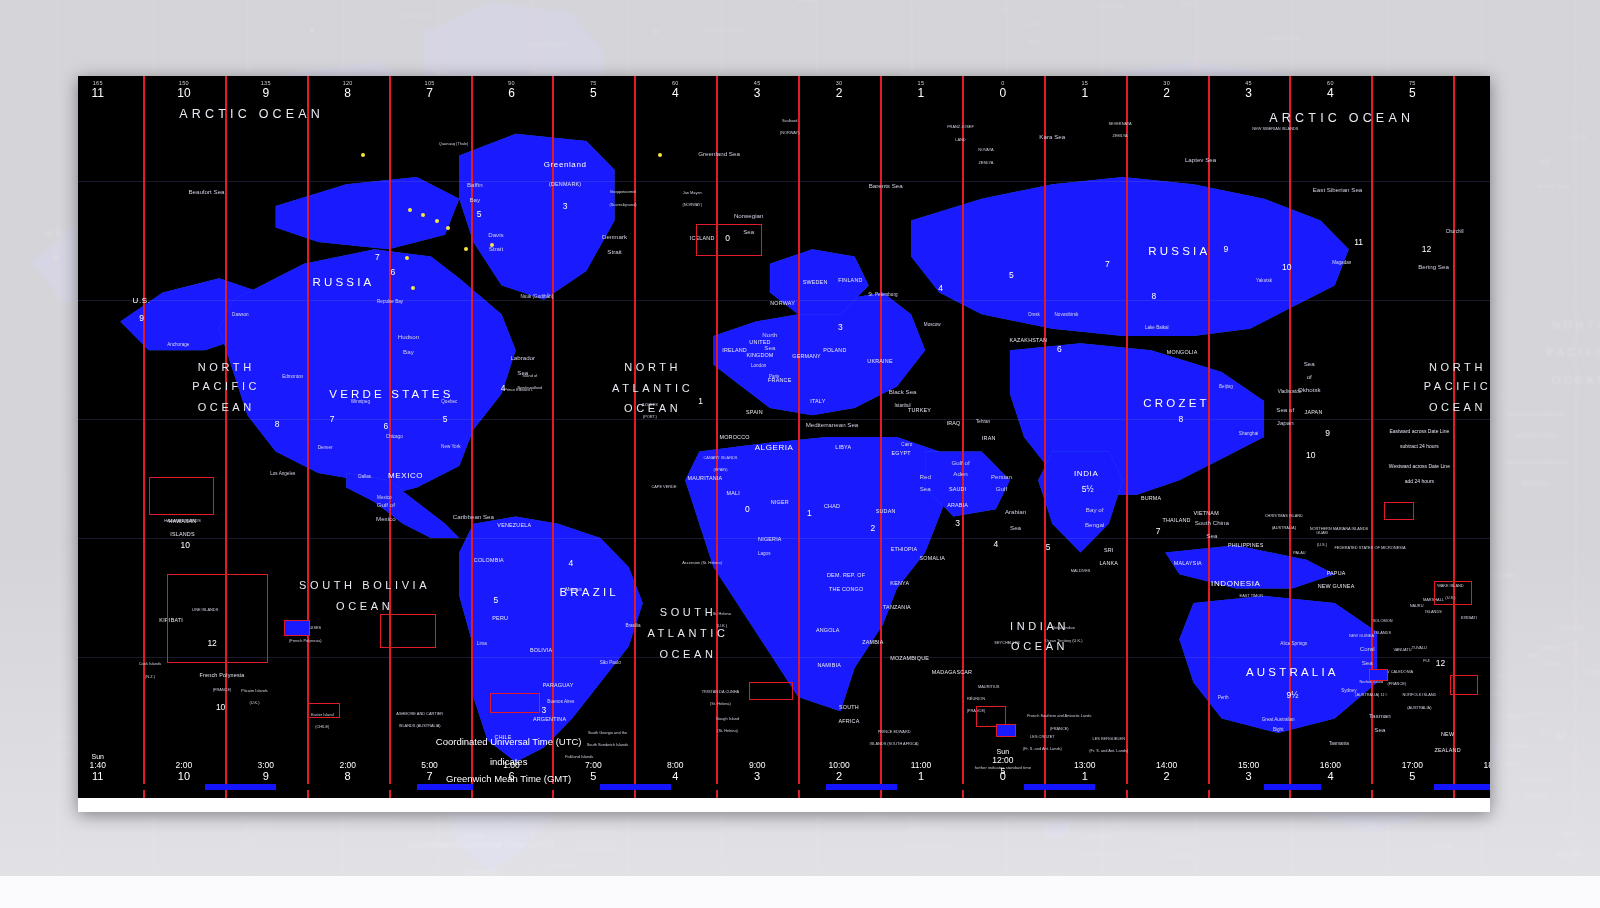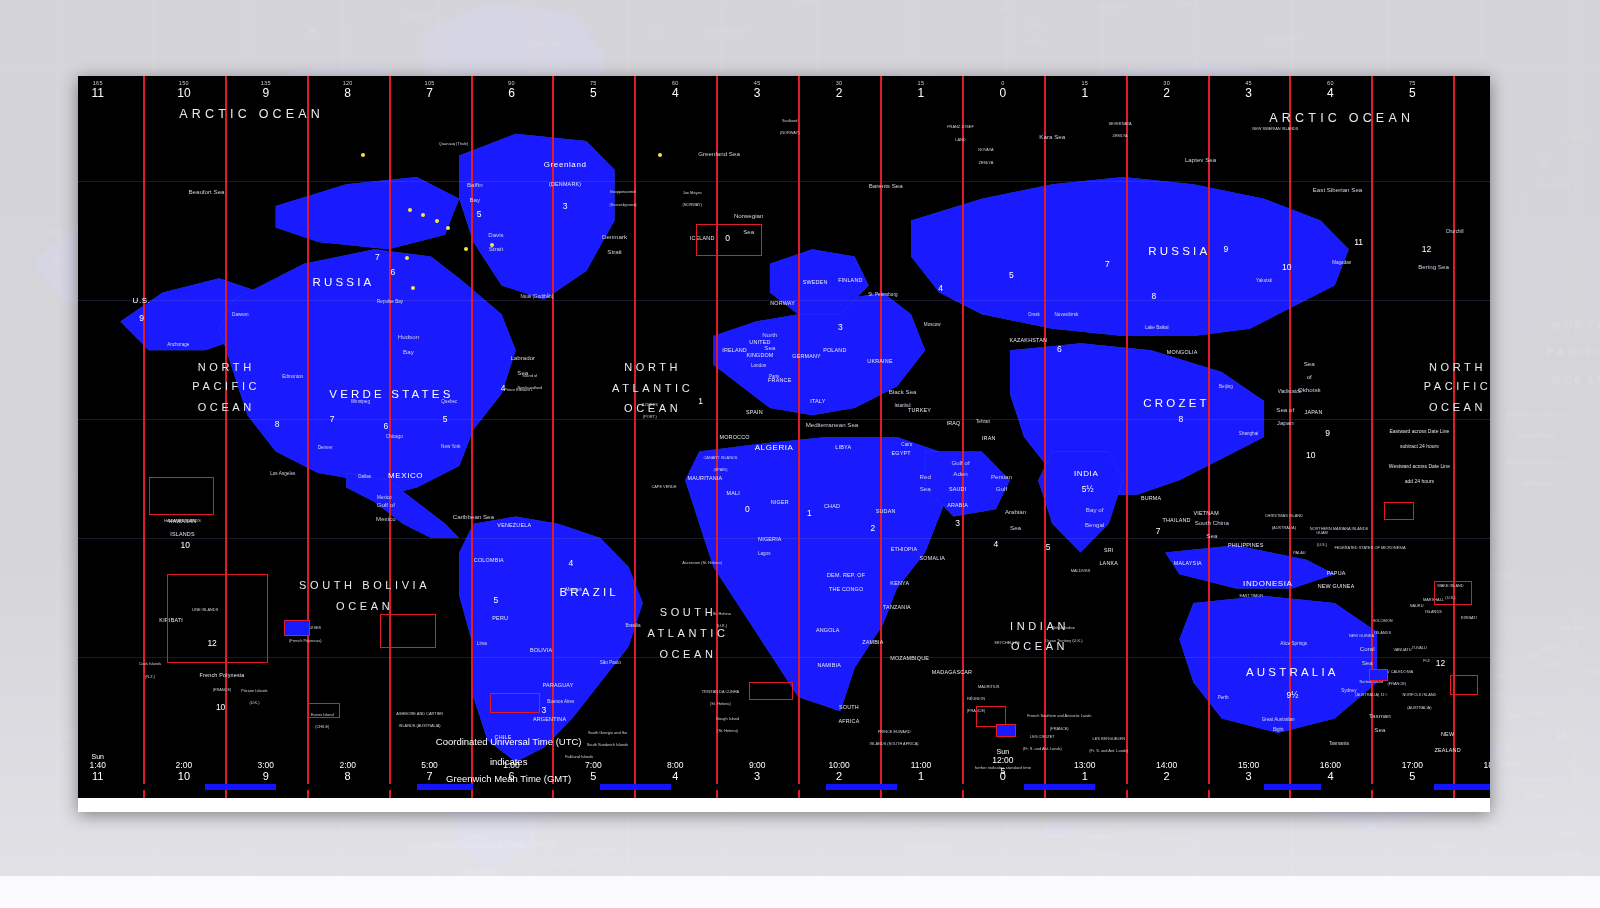--- a/index.html
+++ b/index.html
@@ -802,21 +802,21 @@
         <div class="lbl ocean2" style="left: 68.1%; top: 76.2%;">INDIAN</div>
         <div class="lbl ocean2" style="left: 68.1%; top: 79%;">OCEAN</div>
         <div class="lbl country-big" style="left: 18.8%; top: 28.6%;">RUSSIA</div>
         <div class="lbl country-big" style="left: 22.2%; top: 44%;">VERDE STATES</div>
         <div class="lbl country" style="left: 23.2%; top: 55.2%;">MEXICO</div>
         <div class="lbl country-big" style="left: 78%; top: 24.2%;">RUSSIA</div>
         <div class="lbl country-big" style="left: 77.8%; top: 45.3%;">CROZET</div>
         <div class="lbl country" style="left: 71.4%; top: 55%;">INDIA</div>
         <div class="lbl country-big" style="left: 36.2%; top: 71.4%;">BRAZIL</div>
         <div class="lbl country-big" style="left: 86%; top: 82.5%;">AUSTRALIA</div>
-        <div class="lbl country" style="left: 82%; top: 70.2%; margin-left: 32px;">INDONESIA</div>
+        <div class="lbl country" style="left: 82%; top: 70.2%;">INDONESIA</div>
         <div class="lbl country" style="left: 34.5%; top: 12.2%;">Greenland</div>
         <div class="lbl country-sm" style="left: 34.5%; top: 15%;">(DENMARK)</div>
         <div class="lbl country-sm" style="left: 78.2%; top: 38.2%;">MONGOLIA</div>
         <div class="lbl country-sm" style="left: 67.3%; top: 36.5%;">KAZAKHSTAN</div>
         <div class="lbl country" style="left: 49.3%; top: 51.4%;">ALGERIA</div>
         <div class="lbl country-sm" style="left: 54.2%; top: 51.4%;">LIBYA</div>
         <div class="lbl country-sm" style="left: 58.3%; top: 52.2%;">EGYPT</div>
         <div class="lbl country-sm" style="left: 62.3%; top: 57.2%;">SAUDI</div>
         <div class="lbl country-sm" style="left: 62.3%; top: 59.4%;">ARABIA</div>
         <div class="lbl country-sm" style="left: 64.5%; top: 50.1%;">IRAN</div>

